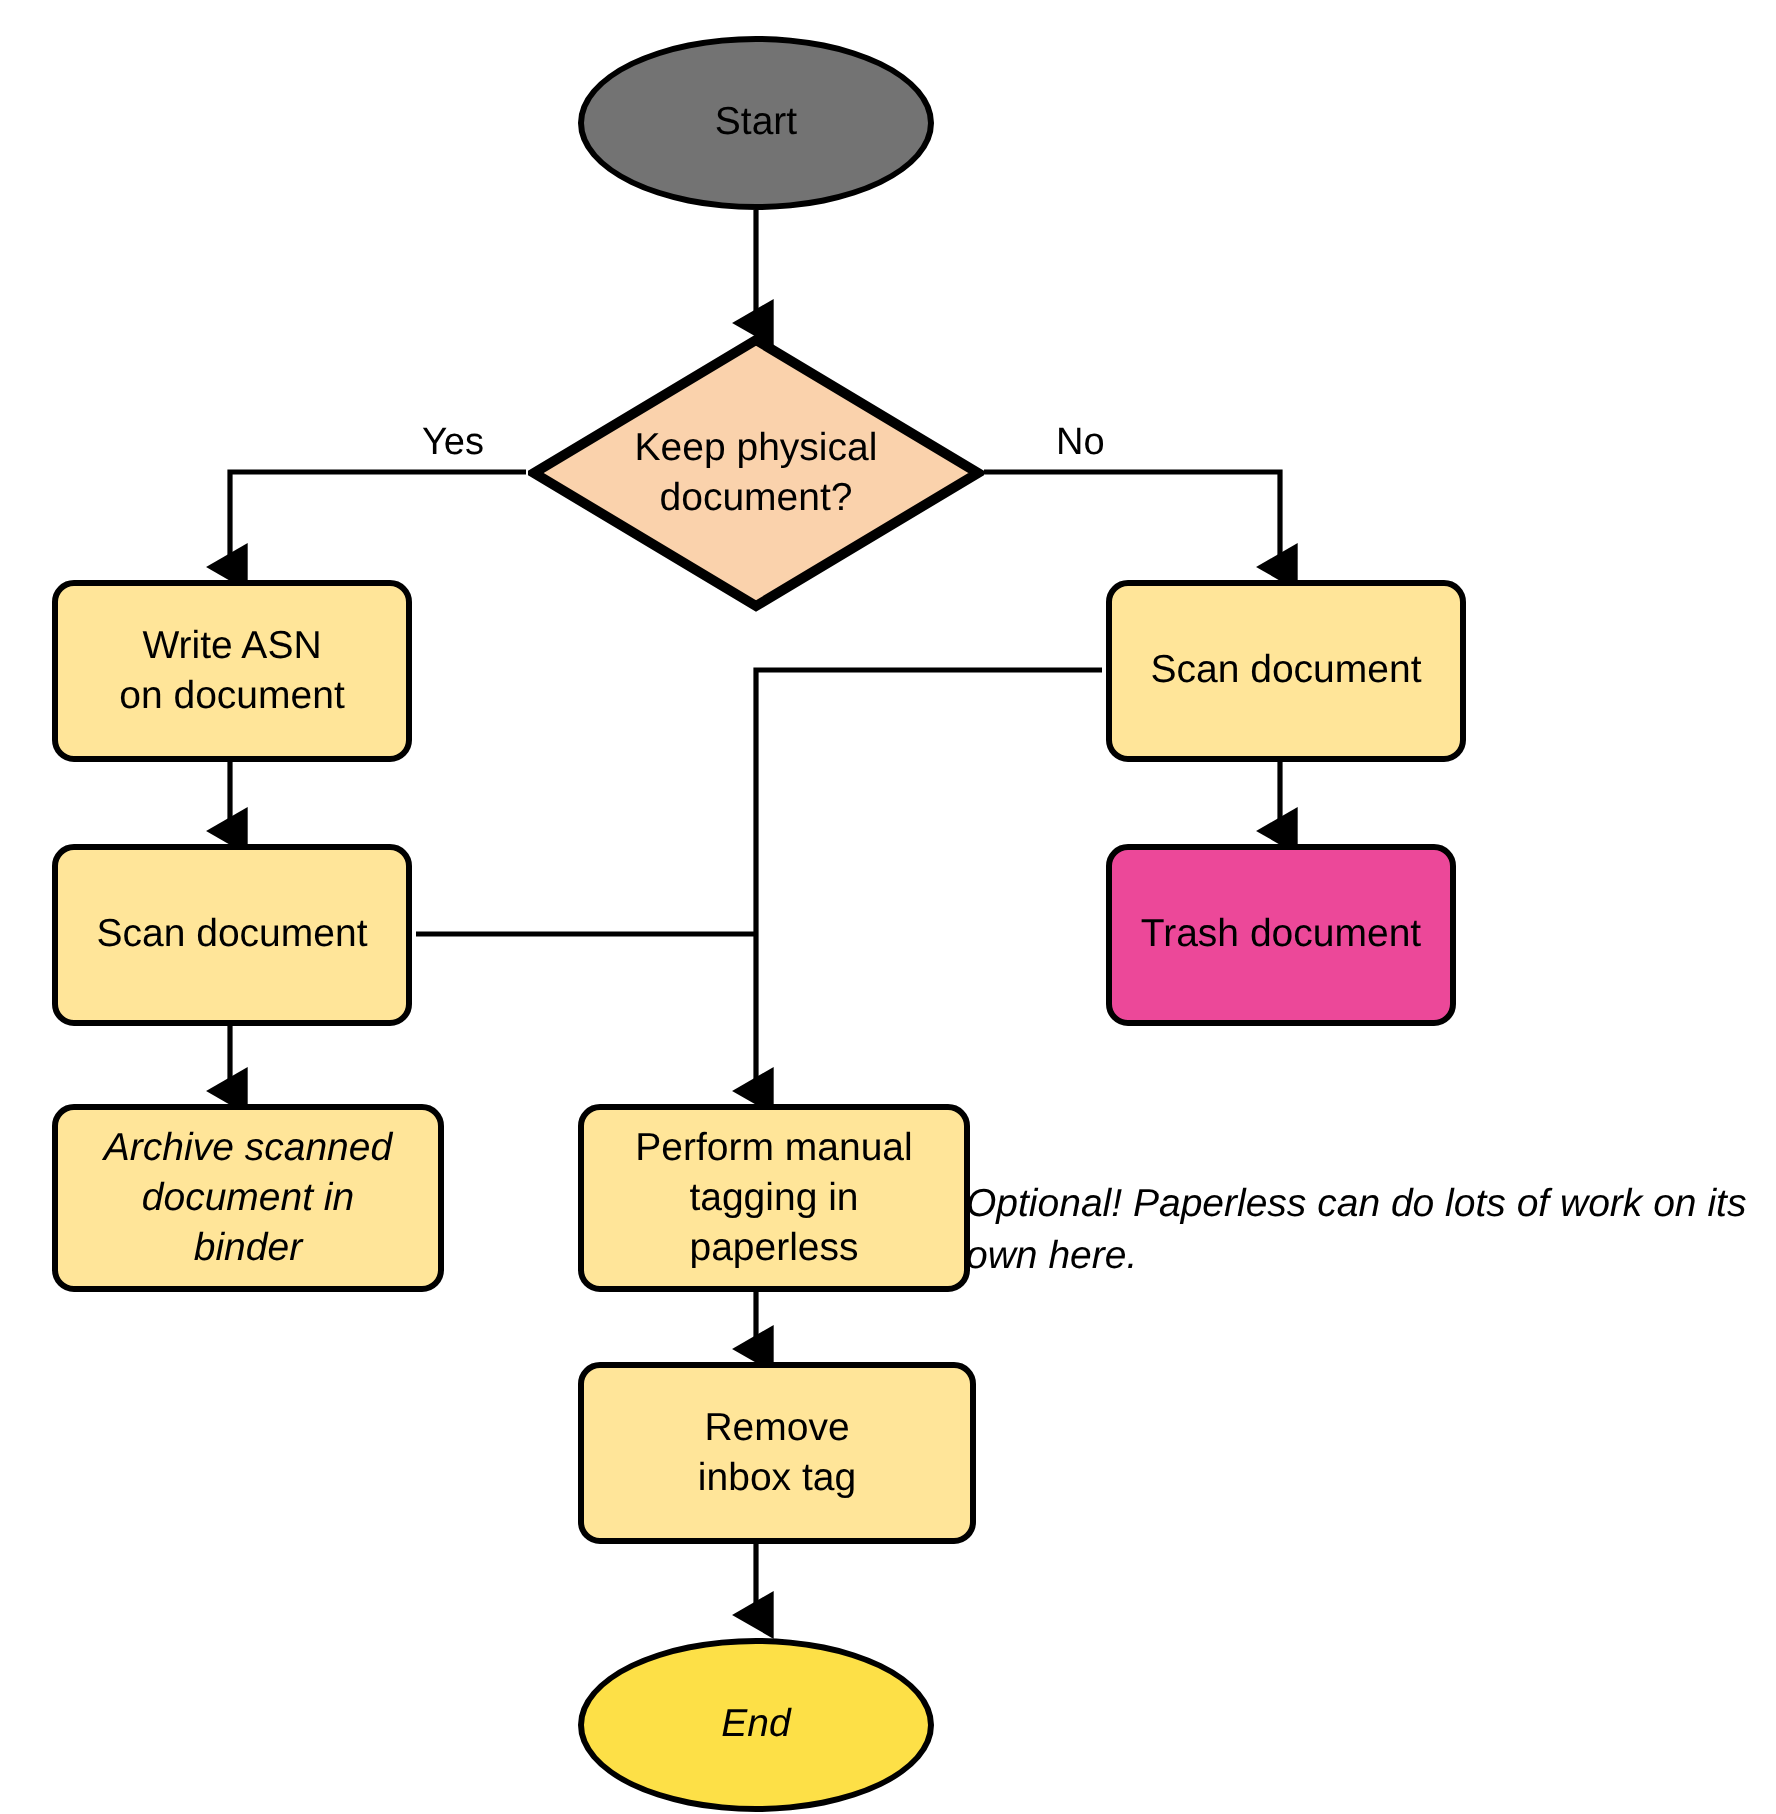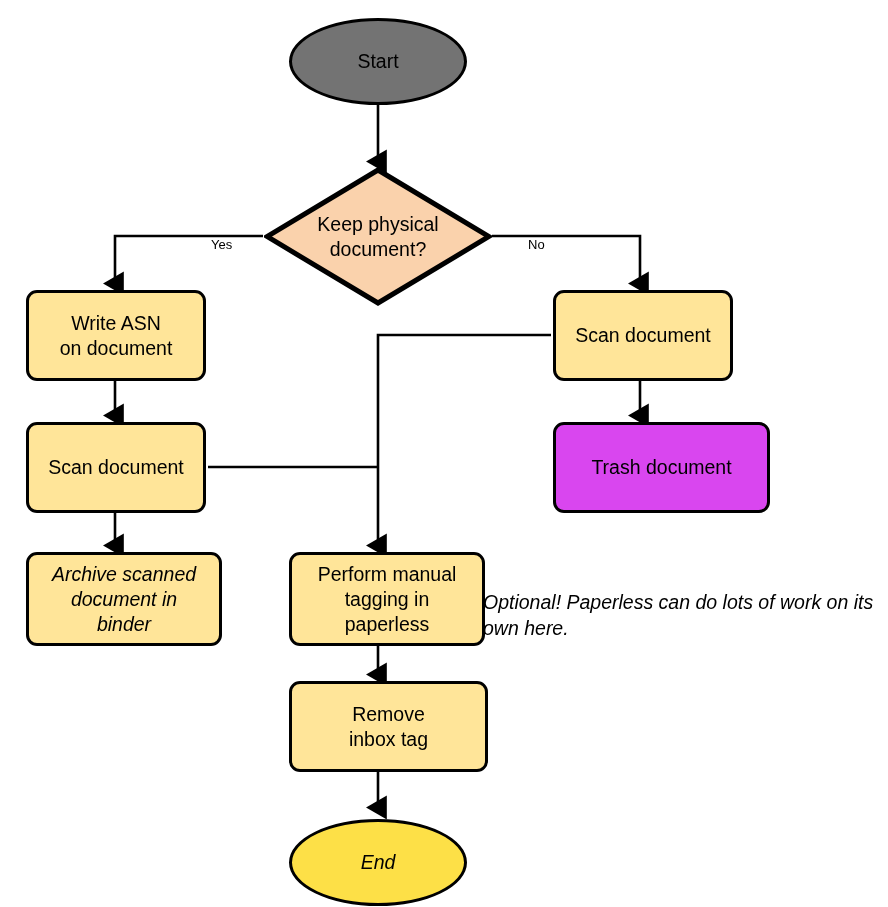--- a/index.html
+++ b/index.html
@@ -57,26 +57,25 @@
     width: 100%;
     height: 100%;
     z-index: 1;
   }
   .decision-label {
     position: relative;
     z-index: 2;
   }
   .edge-label {
     position: absolute;
-    font-size: 13px;
+    font-size: 19px;
     line-height: 22px;
     color: #000000;
     z-index: 4;
     white-space: nowrap;
-    margin-top: 23px;
   }
   .note {
     position: absolute;
     font-style: italic;
     font-size: 19.5px;
     line-height: 26px;
     color: #000000;
     z-index: 4;
     width: 410px;
   }
@@ -135,21 +134,21 @@
   </div>
 
   <div class="node process" style="left:553px; top:290px; width:180px; height:91px; background:#ffe599;">
     <span>Scan document</span>
   </div>
 
   <div class="node process" style="left:26px; top:422px; width:180px; height:91px; background:#ffe599;">
     <span>Scan document</span>
   </div>
 
-  <div class="node process" style="left:553px; top:422px; width:217px; height:91px; background:#d946ef;">
+  <div class="node process" style="left:553px; top:422px; width:175px; height:91px; background:#ec4899;">
     <span>Trash document</span>
   </div>
 
   <div class="node process" style="left:26px; top:552px; width:196px; height:94px; background:#ffe599;font-style:italic;">
     <span>Archive scanned
 document in
 binder</span>
   </div>
 
   <div class="node process" style="left:289px; top:552px; width:196px; height:94px; background:#ffe599;">

